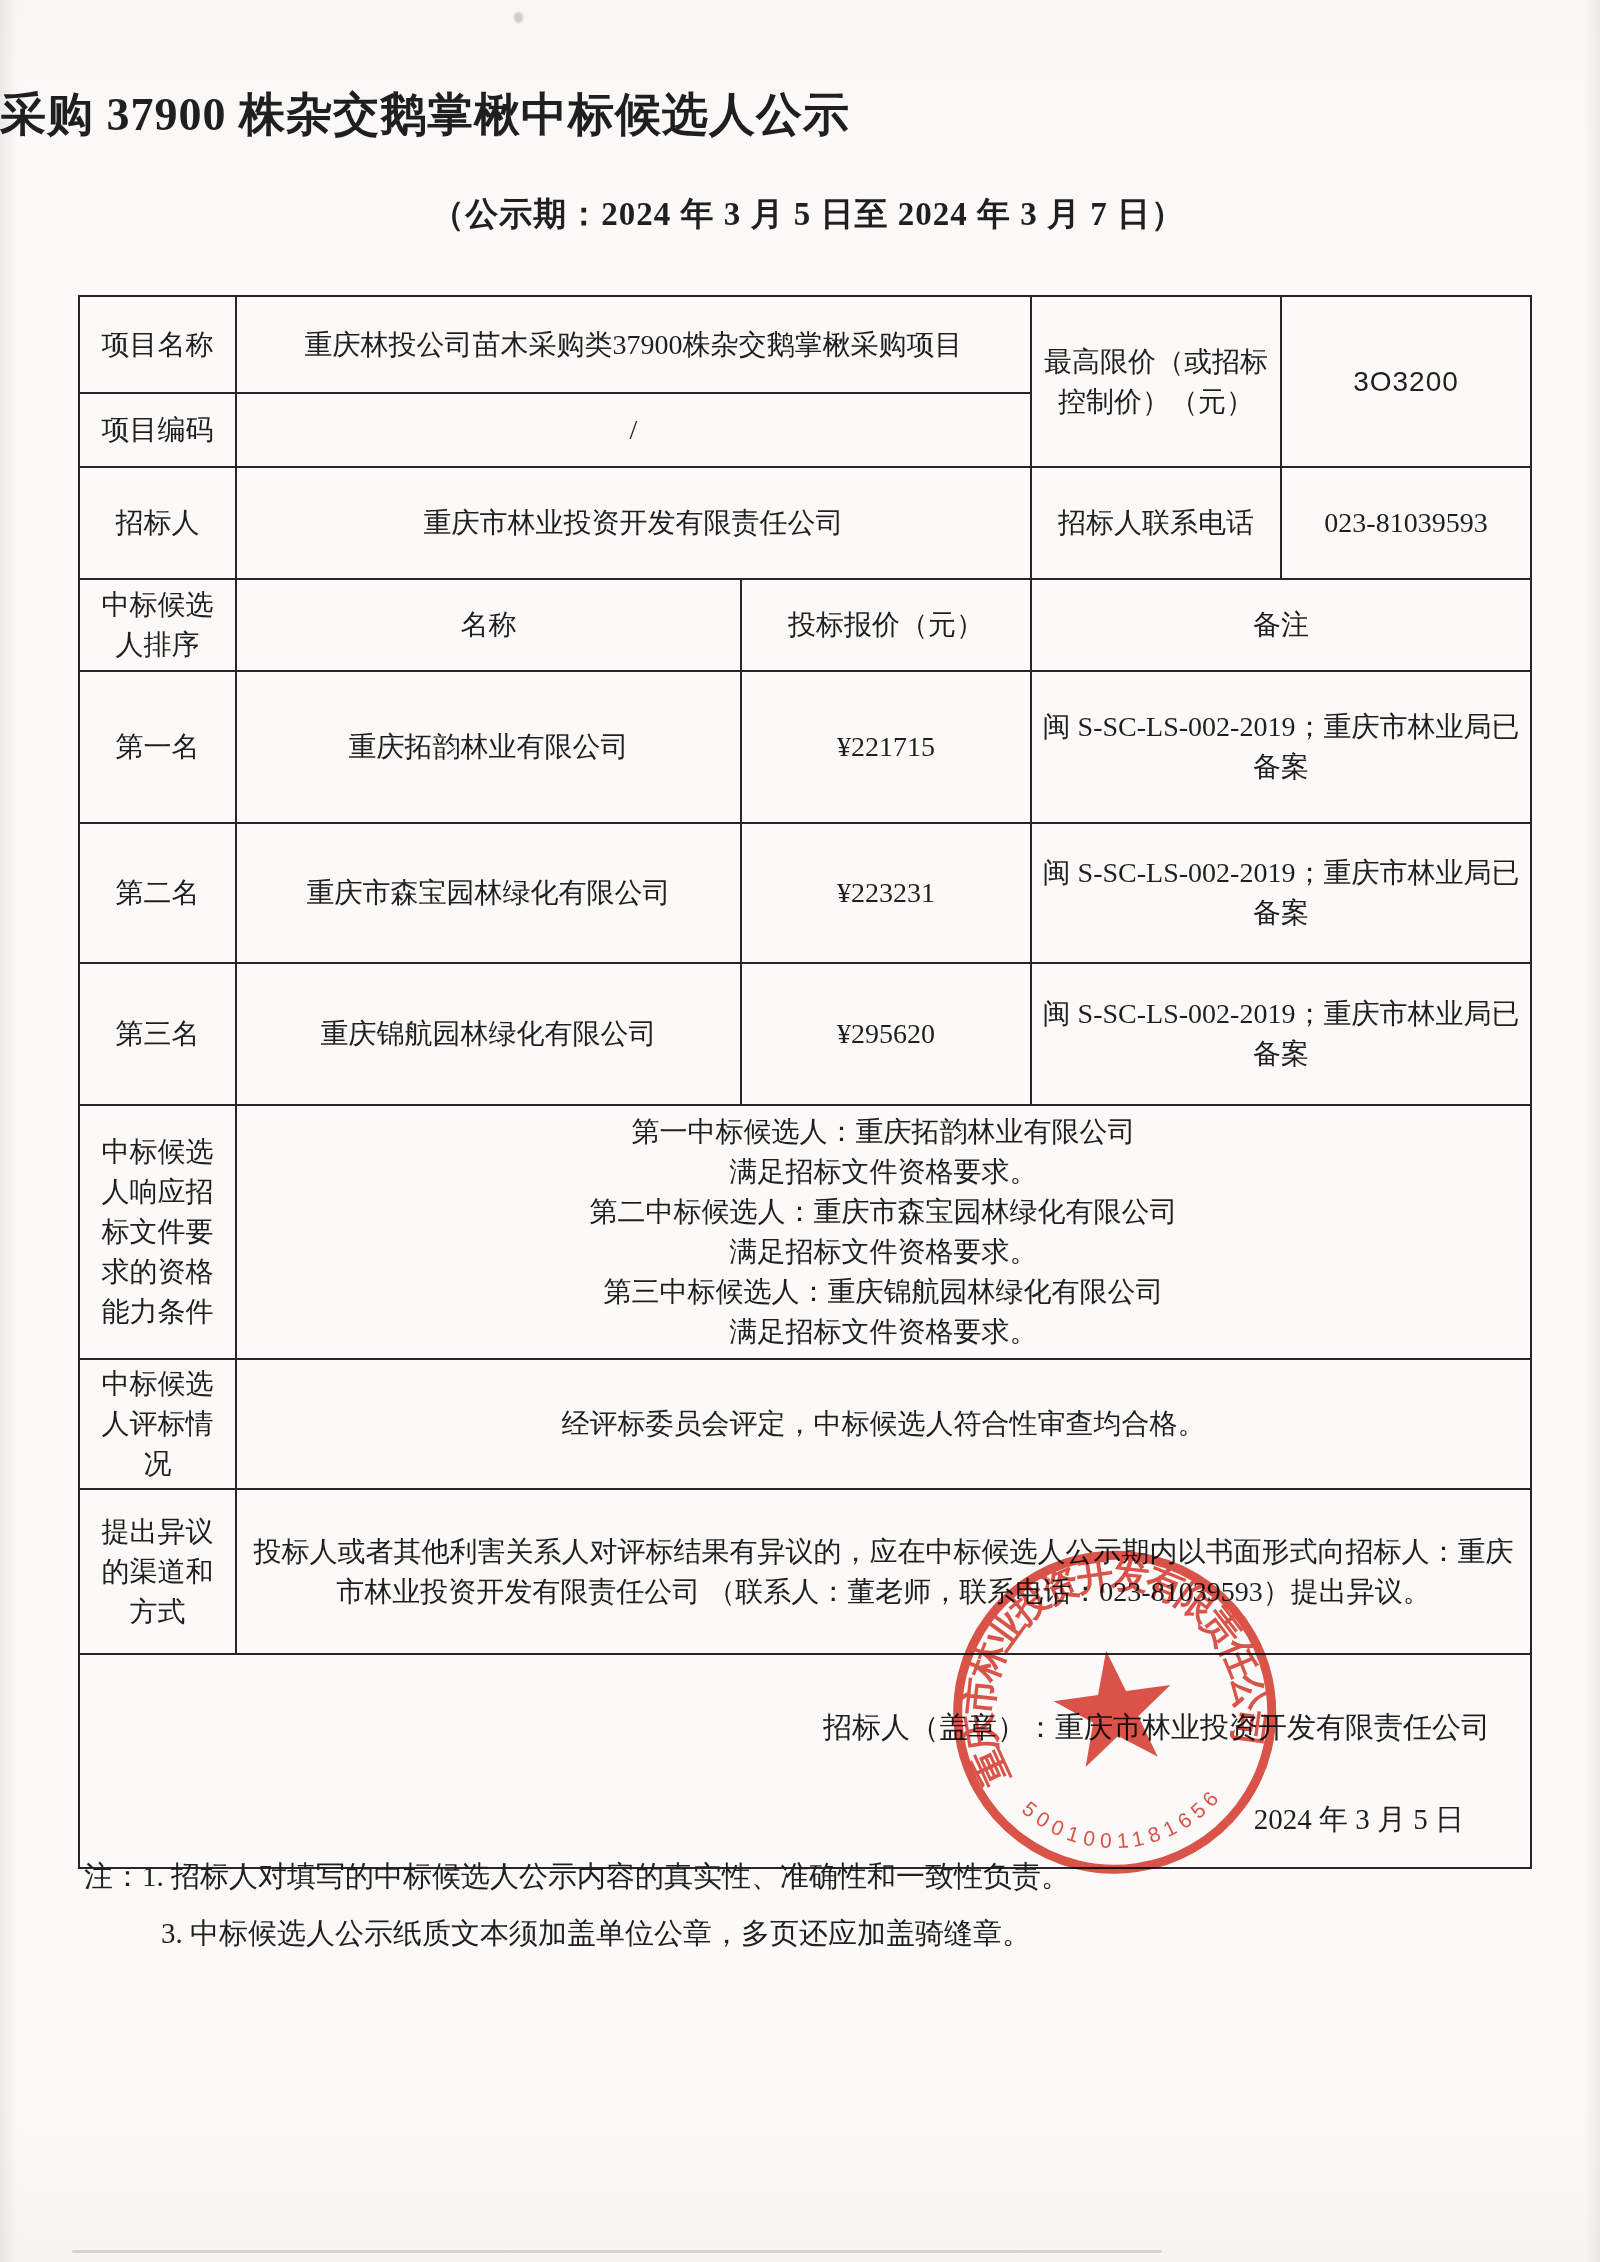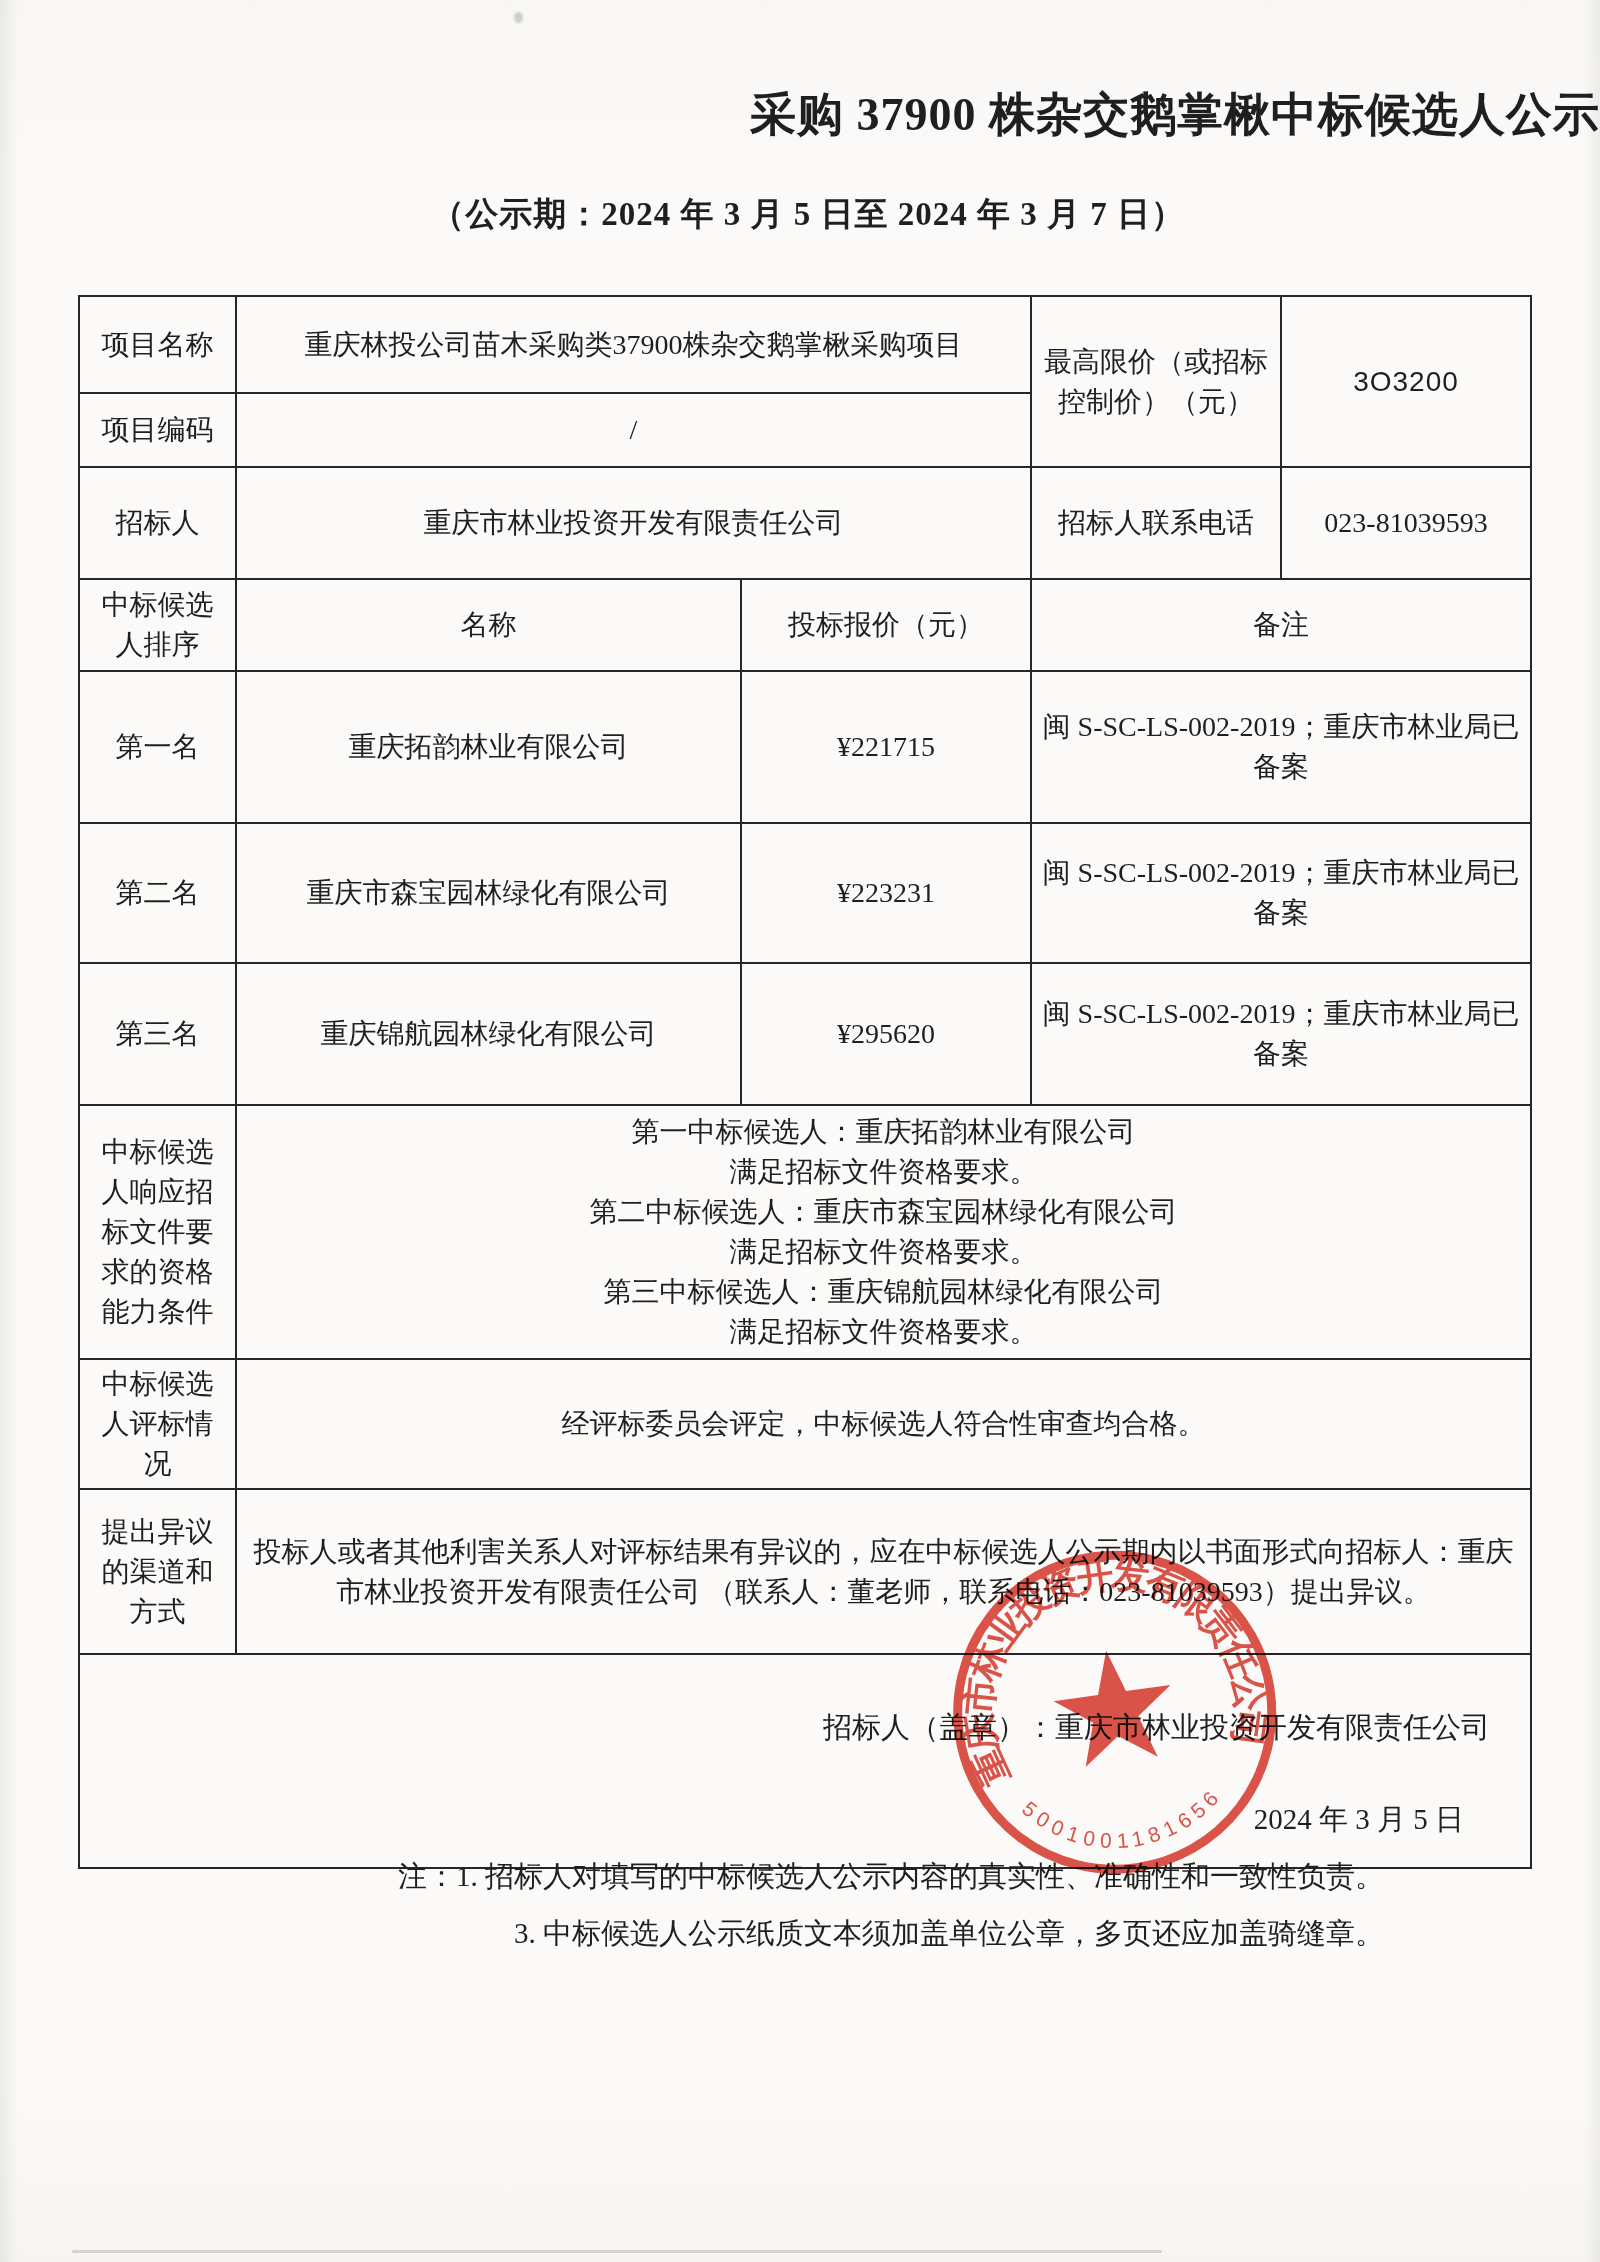--- a/index.html
+++ b/index.html
@@ -10,21 +10,21 @@
     color:#1f1f1f;
     overflow:hidden;
   }
   .page-edge{position:absolute;inset:0;pointer-events:none;
     background:
       linear-gradient(90deg,rgba(180,180,175,.22) 0,rgba(0,0,0,0) 18px),
       linear-gradient(270deg,rgba(180,180,175,.20) 0,rgba(0,0,0,0) 16px);
   }
   .doc-title{
     position:absolute;top:84px;left:0;width:100%;
-    text-align:right;font-size:46px;font-weight:bold;letter-spacing:1px;
+    text-align:left;font-size:46px;font-weight:bold;letter-spacing:1px;
   }
   .doc-subtitle{
     position:absolute;top:192px;left:0;width:100%;
     text-align:center;font-size:33px;font-weight:bold;letter-spacing:1px;padding-left:8px;
   }
   table.main{
     position:absolute;left:78px;top:295px;width:1452px;
     border-collapse:collapse;table-layout:fixed;
   }
   table.main td{
@@ -39,21 +39,21 @@
   tr.r7 td{height:140px;} tr.r8 td{height:252px;} tr.r9 td{height:128px;}
   tr.r10 td{height:163px;} tr.r11 td{height:212px;}
   .price-number{font-family:"Liberation Sans","DejaVu Sans",sans-serif;font-size:28px;letter-spacing:1px;}
   .qual-lines{padding:6px 6px;line-height:42px;text-align:left;}
   .objection-cell{line-height:47px;padding:0 14px;}
   .sig-cell{position:relative;}
   .sig-line{position:absolute;top:52px;right:40px;font-size:29px;white-space:nowrap;}
   .sig-date{position:absolute;top:144px;right:66px;font-size:29px;white-space:nowrap;}
   .notes{
     position:absolute;left:84px;top:1856px;width:1300px;
-    font-size:29px;line-height:40px;text-align:right;
+    font-size:29px;line-height:40px;
   }
   .notes .note-row{margin-bottom:17px;white-space:nowrap;}
   .notes .note-prefix{display:inline-block;}
   .notes .note-indent{padding-left:77px;}
   .seal{
     position:absolute;left:945px;top:1540px;width:342px;height:348px;
     opacity:.86;mix-blend-mode:multiply;
     transform:rotate(-8deg);
     pointer-events:none;
   }

